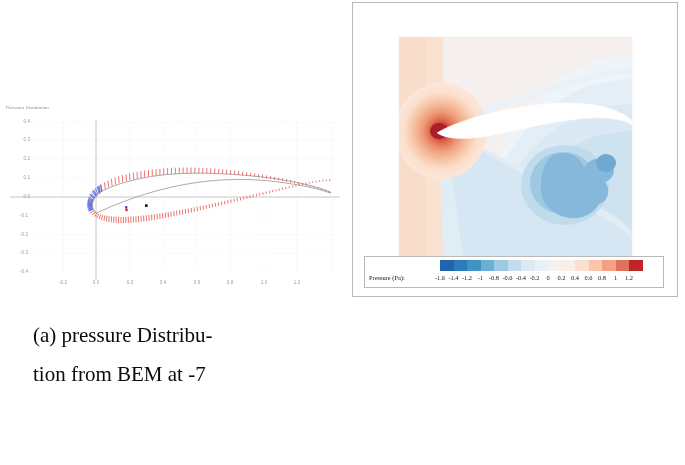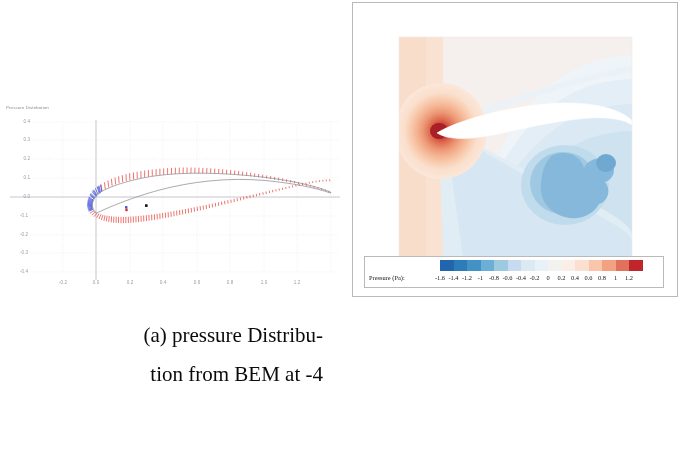--- a/index.html
+++ b/index.html
@@ -122,21 +122,20 @@
     white-space: nowrap;
   }
 
   
   .caption {
     position: absolute;
     font-family: "Liberation Serif", serif;
     font-size: 21px;
     color: #0b0b0b;
     line-height: 39px;
-    text-align: right;
   }
   #caption-a {
     left: 33px;
     top: 316px;
     width: 290px;
   }
   .cap-line { display: block; white-space: nowrap; }
 </style>
 </head>
 <body>
@@ -391,21 +390,21 @@
     <div class="bem-xlabel" style="left:118px; top:180px;">0.2</div>
     <div class="bem-xlabel" style="left:151px; top:180px;">0.4</div>
     <div class="bem-xlabel" style="left:185px; top:180px;">0.6</div>
     <div class="bem-xlabel" style="left:218px; top:180px;">0.8</div>
     <div class="bem-xlabel" style="left:252px; top:180px;">1.0</div>
     <div class="bem-xlabel" style="left:285px; top:180px;">1.2</div>
   </div>
 
   <div class="caption" id="caption-a">
     <span class="cap-line">(a) pressure Distribu-</span>
-    <span class="cap-line">tion from BEM at -4</span>
+    <span class="cap-line">tion from BEM at -7</span>
   </div>
 </div>
 
 <div id="panel-b">
 
   <div id="cfd-frame">
     <svg id="cfd-svg" width="324" height="293" viewBox="0 0 324 293">
       <defs>
         <clipPath id="fieldclip">
             <rect x="46" y="34" width="233" height="220"></rect>

